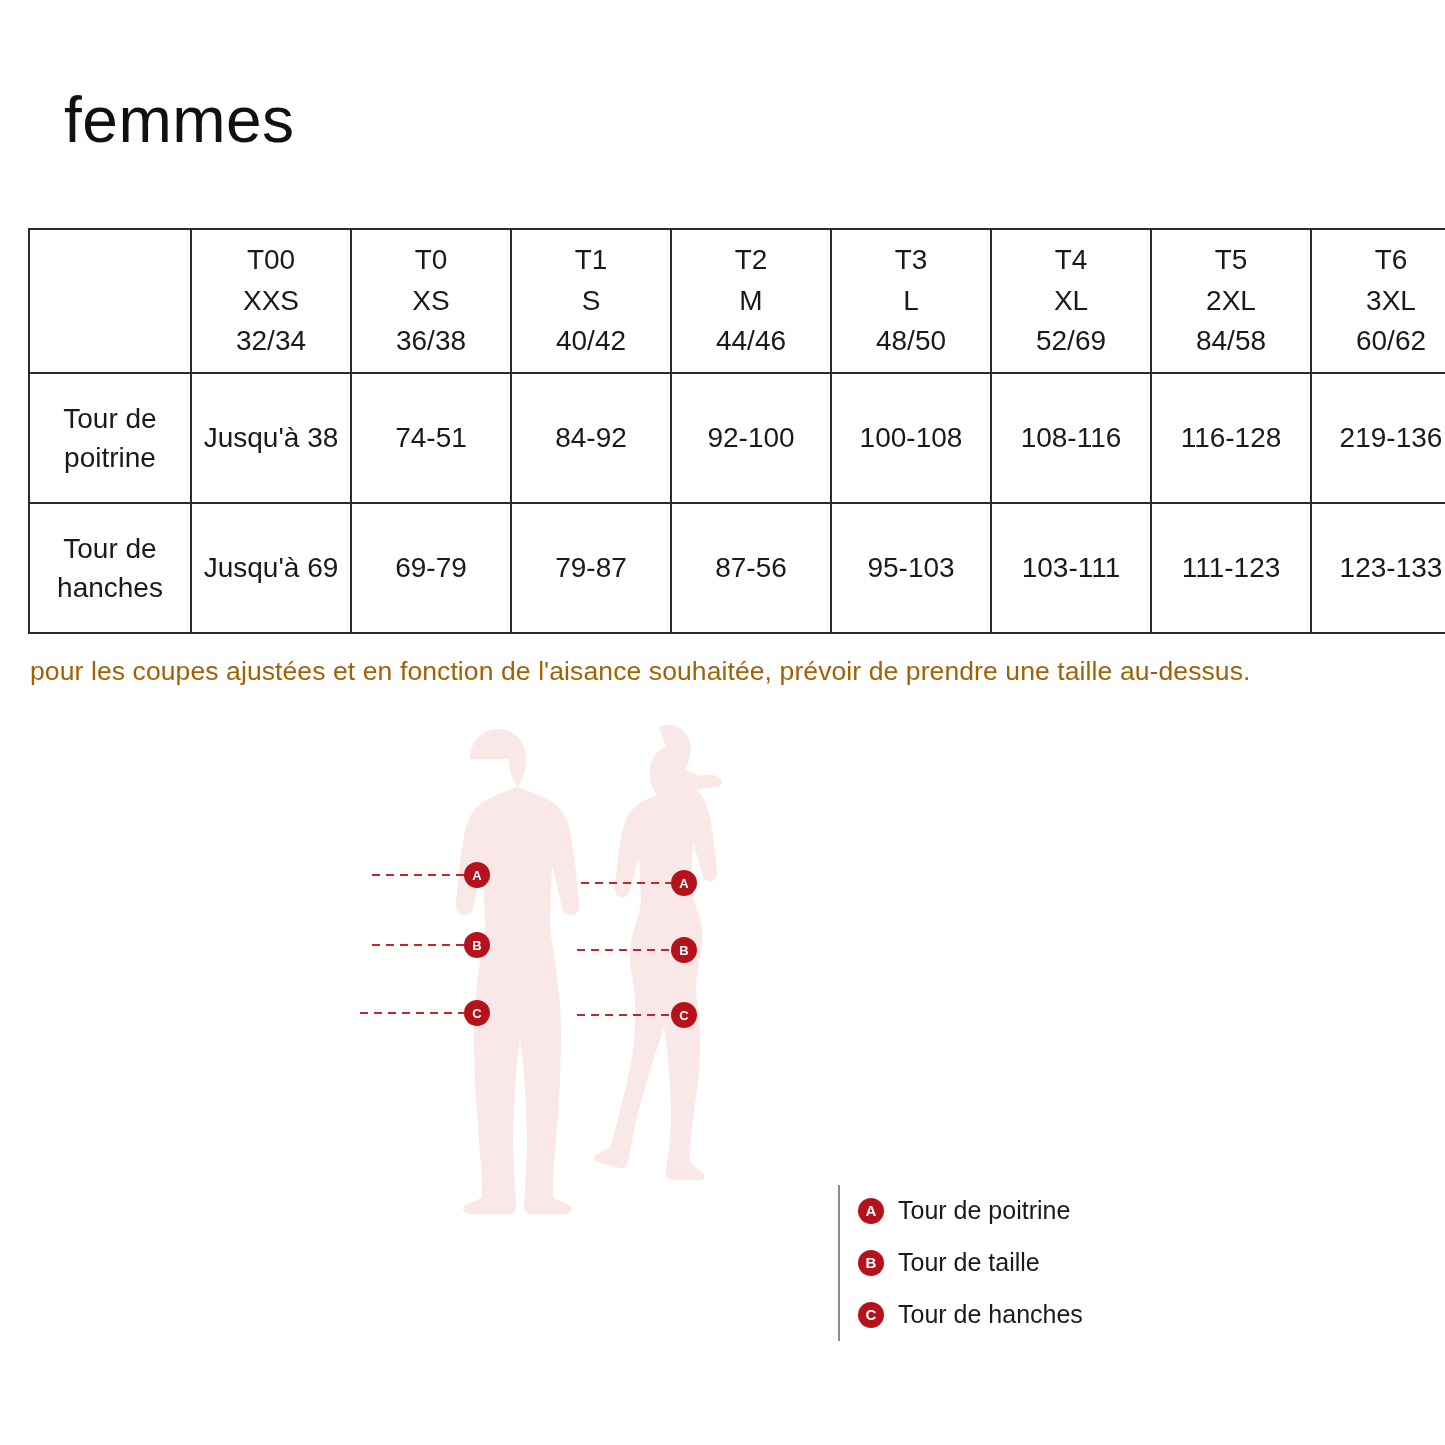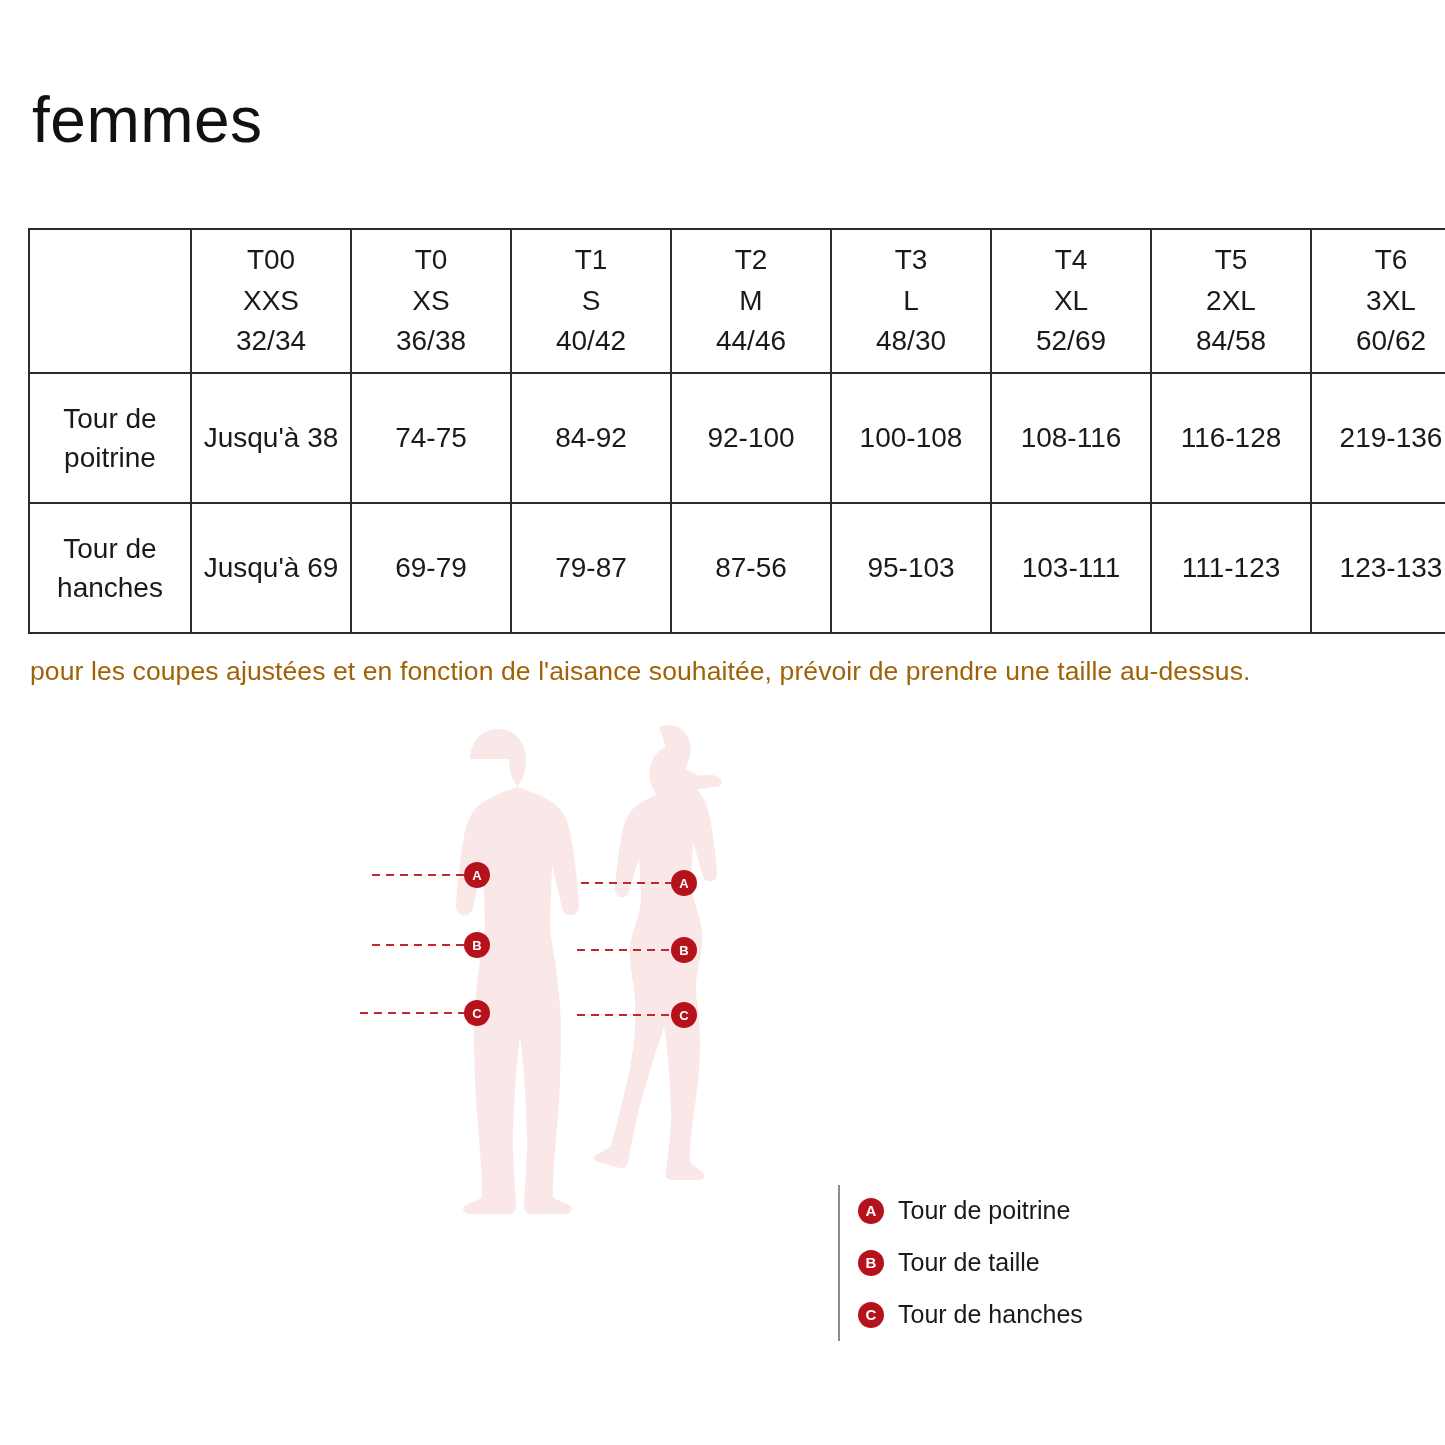--- a/index.html
+++ b/index.html
@@ -19,21 +19,21 @@
     position: relative;
     width: 1445px;
     height: 1445px;
     box-sizing: border-box;
     padding: 0 28px;
   }
   .title {
     font-size: 64px;
     font-weight: 400;
     letter-spacing: 0.5px;
-    margin: 88px 0 0 4px;
+    margin: 88px 0 0 36px;
     line-height: 1;
     color: #111;
   }
   table.size-table {
     margin: 76px 0 0 0;
     border-collapse: collapse;
     width: 1444px;
     table-layout: fixed;
   }
   table.size-table td,
@@ -136,39 +136,39 @@
 XS
 36/38</th>
         <th class="head-cell">T1
 S
 40/42</th>
         <th class="head-cell">T2
 M
 44/46</th>
         <th class="head-cell">T3
 L
-48/30</th>
+48/50</th>
         <th class="head-cell">T4
 XL
 52/69</th>
         <th class="head-cell">T5
 2XL
 84/58</th>
         <th class="head-cell">T6
 3XL
 60/62</th>
       </tr>
     </thead>
     <tbody>
       <tr>
         <td class="row-label">Tour de
 poitrine</td>
         <td class="data-cell">Jusqu'à
 38</td>
-        <td class="data-cell">74-75</td>
+        <td class="data-cell">74-51</td>
         <td class="data-cell">84-92</td>
         <td class="data-cell">92-100</td>
         <td class="data-cell">100-108</td>
         <td class="data-cell">108-116</td>
         <td class="data-cell">116-128</td>
         <td class="data-cell">219-136</td>
       </tr>
       <tr>
         <td class="row-label">Tour de
 hanches</td>

